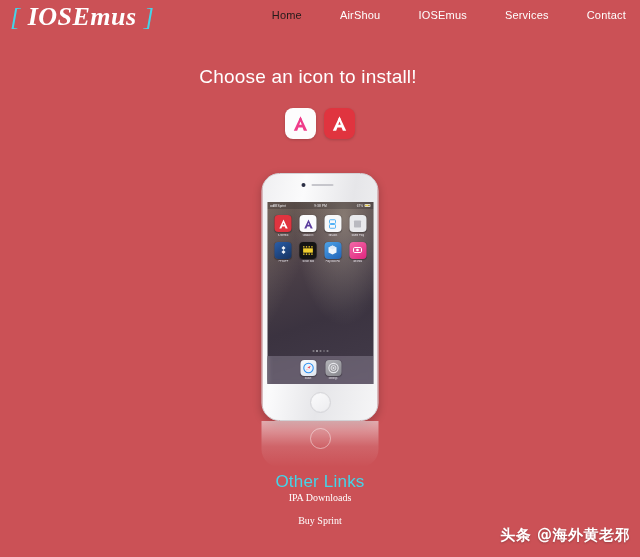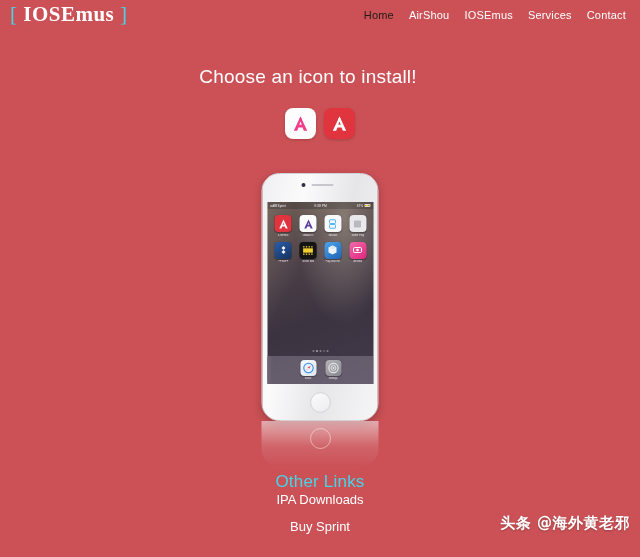--- a/index.html
+++ b/index.html
@@ -15,28 +15,29 @@
 
   
   .header {
     position: absolute; top: 0; left: 0;
     width: 640px; height: 32px;
     display: flex; align-items: center;
   }
   .logo {
     position: absolute; left: 10px; top: 2px;
     font-family: "Liberation Serif", serif;
-    font-size: 21px; font-weight: bold;
+    font-size: 26px; font-weight: bold;
     color: #ffffff; letter-spacing: 0.5px;
     white-space: nowrap;
+    font-style: italic;
   }
   .logo .brk { color: #45d4e8; font-weight: normal; }
   .nav {
     position: absolute; right: 14px; top: 9px;
-    display: flex; align-items: center; gap: 15px;
+    display: flex; align-items: center; gap: 38px;
   }
   .nav-item {
     font-size: 11px; color: #ffffff;
     letter-spacing: 0.2px; white-space: nowrap;
     cursor: pointer;
   }
   .nav-item.active { color: #221a1a; }
 
   
   .hero-title {
@@ -172,27 +173,28 @@
   
   .footer {
     position: absolute; top: 472px; left: 0;
     width: 640px; text-align: center;
   }
   .footer-title {
     font-size: 17px; color: #45d4e8; margin-bottom: 0;
     letter-spacing: 0.2px;
   }
   .footer-link {
-    font-size: 13px; color: #ffffff; margin-bottom: 12px;
+    font-size: 10px; color: #ffffff; margin-bottom: 12px;
     cursor: pointer;
+    font-family: Liberation Serif, serif;
   }
 
   
   .watermark {
-    position: absolute; right: 10px; bottom: 24px;
+    position: absolute; right: 10px; bottom: 12px;
     font-size: 15px; font-weight: bold; color: #ffffff;
     font-family: "DejaVu Sans", sans-serif;
     letter-spacing: 0.5px;
     text-shadow: 0 1px 2px rgba(0,0,0,0.25);
     white-space: nowrap;
   }
 </style>
 </head>
 <body>
 

